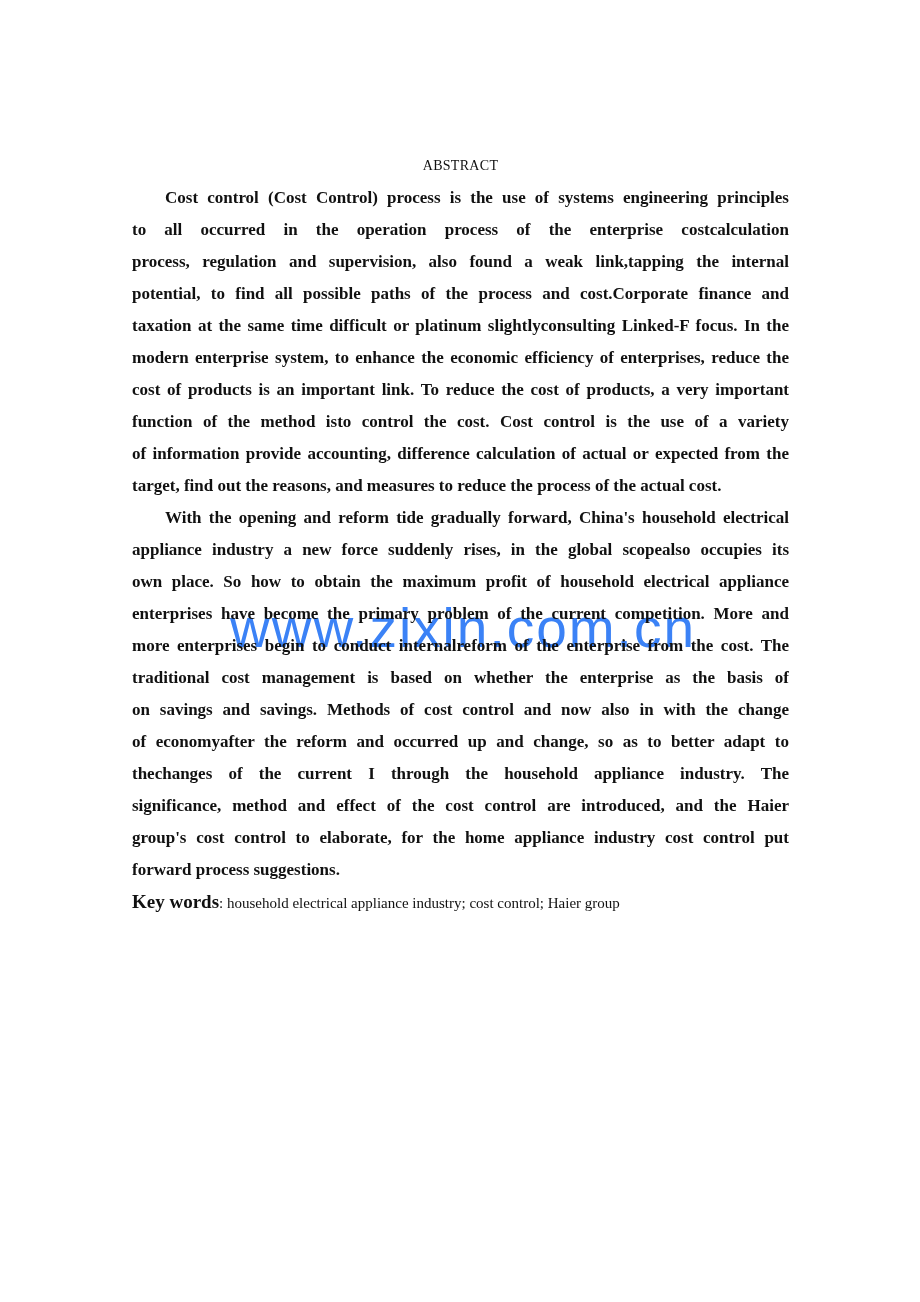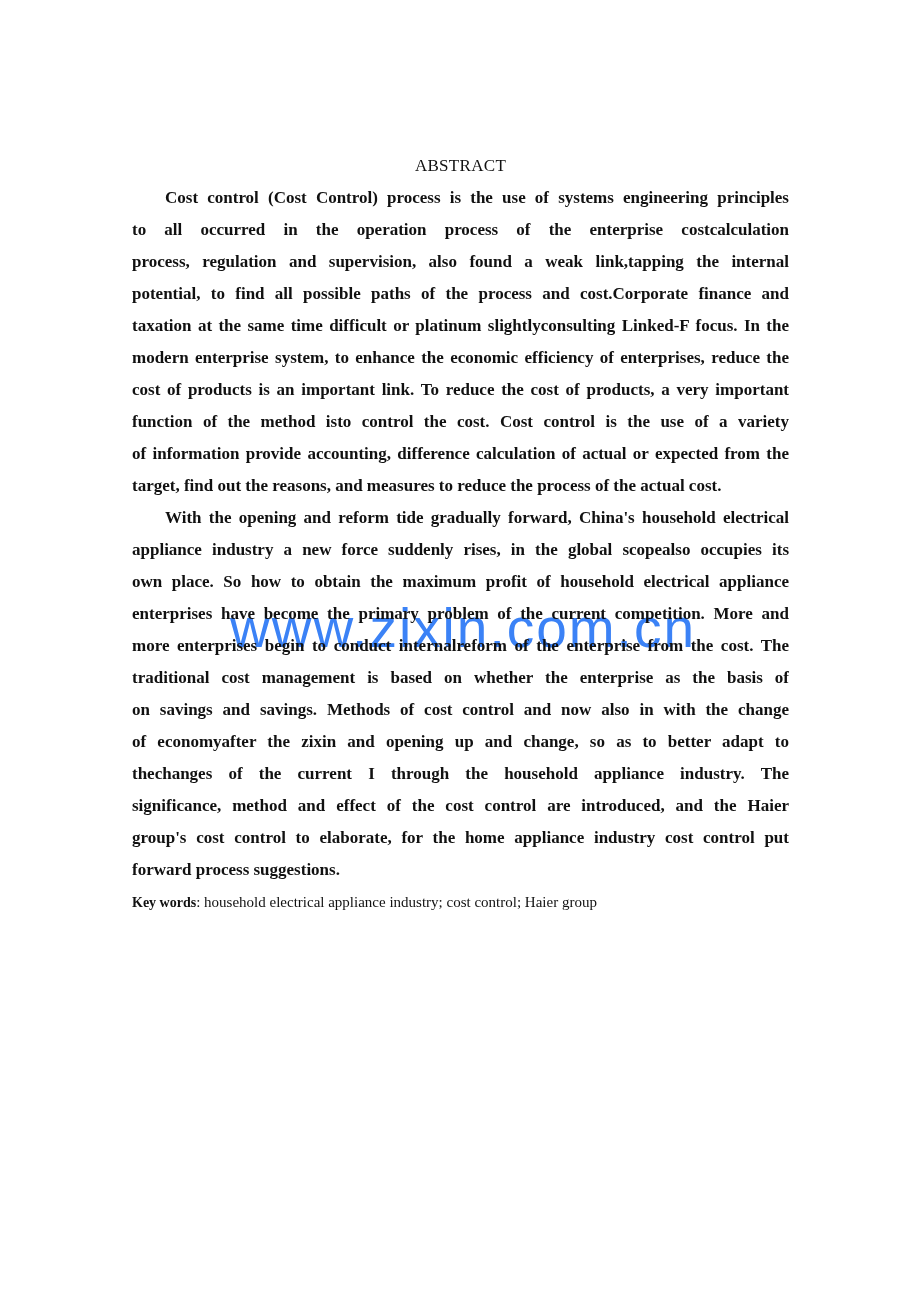--- a/index.html
+++ b/index.html
@@ -37,21 +37,21 @@
     }
     .content {
       position: absolute;
       left: 132px;
       top: 150px;
       width: 657px;
       z-index: 1;
     }
     .title {
       text-align: center;
-      font-size: 17px;
+      font-size: 14px;
       height: 32px;
       line-height: 32px;
       margin: 0;
       font-weight: normal;
       letter-spacing: 0.3px;
       padding-left: 0;
     }
     .paragraph {
       margin: 0;
       font-weight: bold;
@@ -74,21 +74,21 @@
     }
     .keywords {
       font-size: 15px;
       line-height: 32px;
       height: 32px;
       margin: 0;
       white-space: nowrap;
     }
     .keywords .kw-label {
       font-weight: bold;
-      font-size: 14px;
+      font-size: 19px;
     }
   </style>
 </head>
 <body>
 
 <div class="page">
   <div class="watermark">www.zixin.com.cn</div>
 
   <div class="content">
     <h1 class="title">ABSTRACT</h1>
@@ -106,21 +106,21 @@
         <span class="line last">target, find out the reasons, and measures to reduce the process of the actual cost.</span>
       </div>
     <div class="paragraph">
         <span class="line first">With the opening and reform tide gradually forward, China's household electrical</span>
         <span class="line">appliance industry a new force suddenly rises, in the global scopealso occupies its</span>
         <span class="line">own place. So how to obtain the maximum profit of household electrical appliance</span>
         <span class="line">enterprises have become the primary problem of the current competition. More and</span>
         <span class="line">more enterprises begin to conduct internalreform of the enterprise from the cost. The</span>
         <span class="line">traditional cost management is based on whether the enterprise as the basis of</span>
         <span class="line">on savings and savings. Methods of cost control and now also in with the change</span>
-        <span class="line">of economyafter the zixin and opening up and change, so as to better adapt to</span>
+        <span class="line">of economyafter the reform and occurred up and change, so as to better adapt to</span>
         <span class="line">thechanges of the current I through the household appliance industry. The</span>
         <span class="line">significance, method and effect of the cost control are introduced, and the Haier</span>
         <span class="line">group's cost control to elaborate, for the home appliance industry cost control put</span>
         <span class="line last">forward process suggestions.</span>
       </div>
 
     <p class="keywords">
       <span class="kw-label">Key words</span><span class="kw-sep">:</span><span class="kw-text"> household electrical appliance industry; cost control; Haier group</span>
     </p>
   </div>

